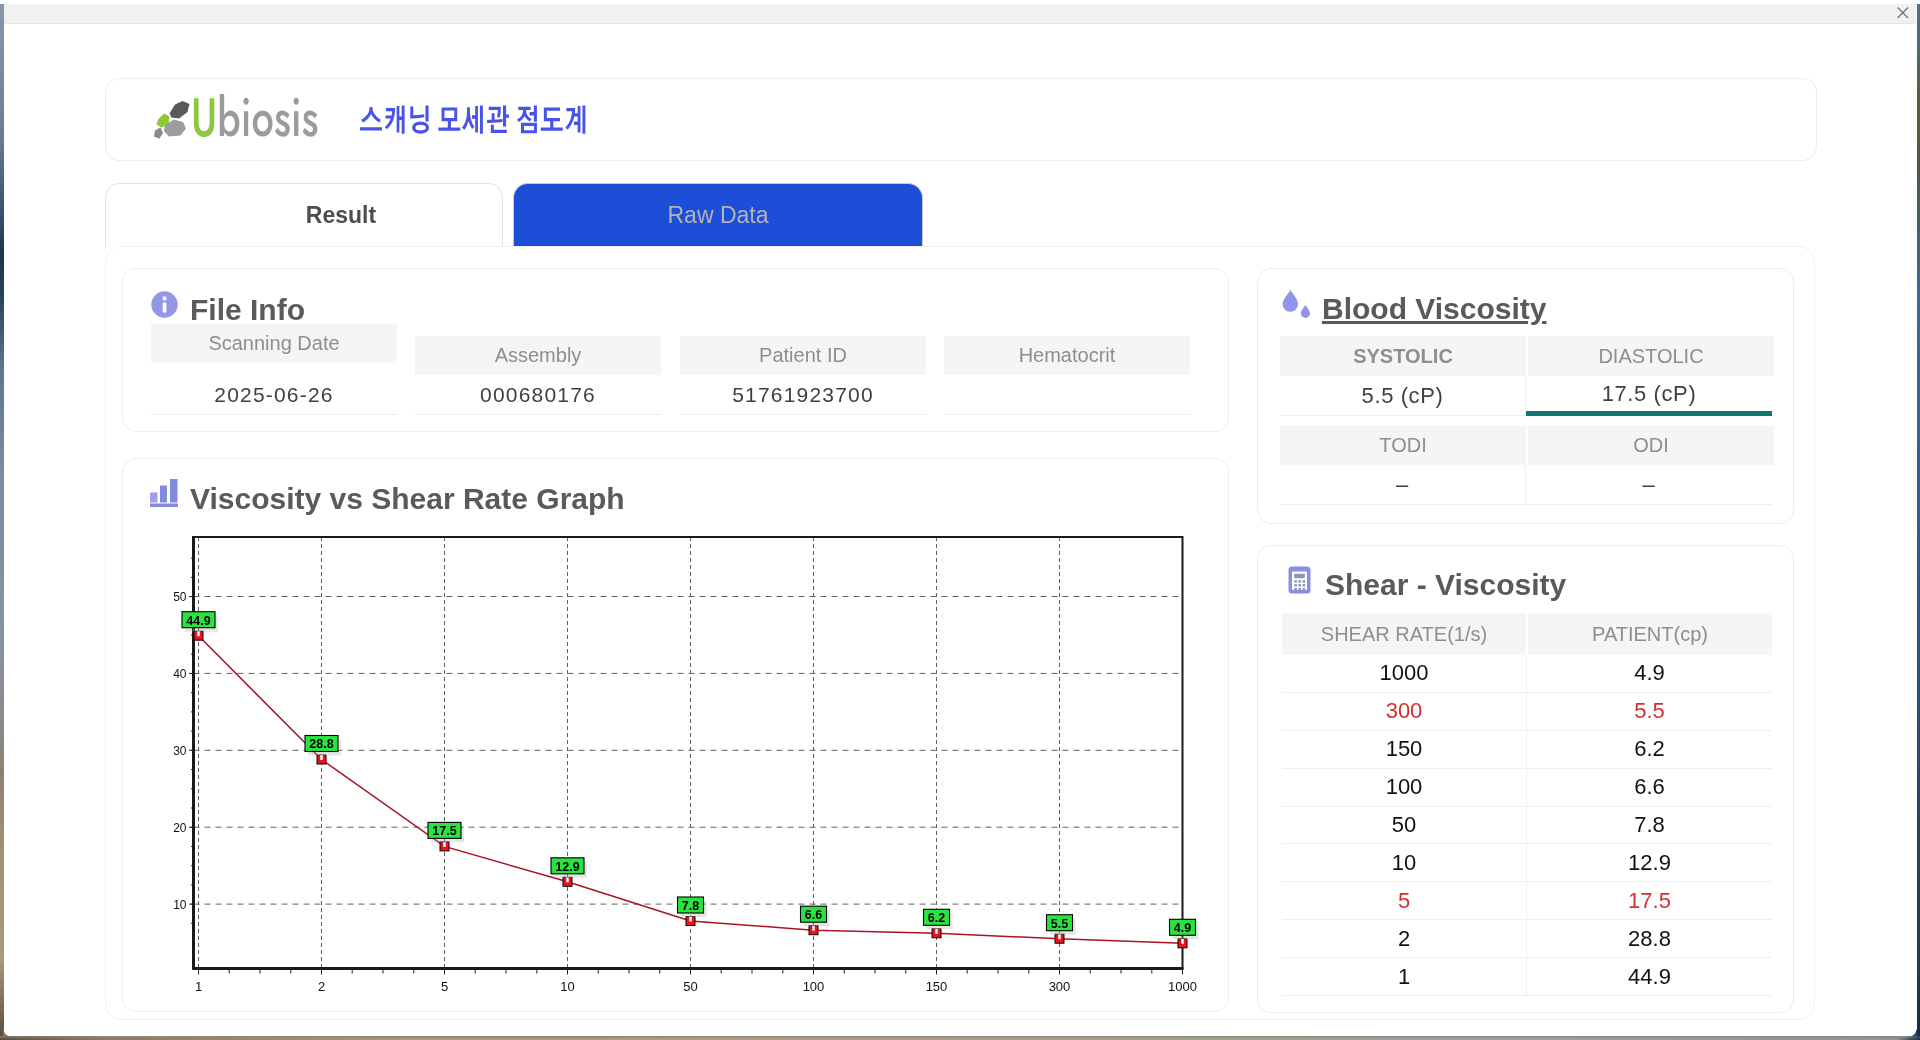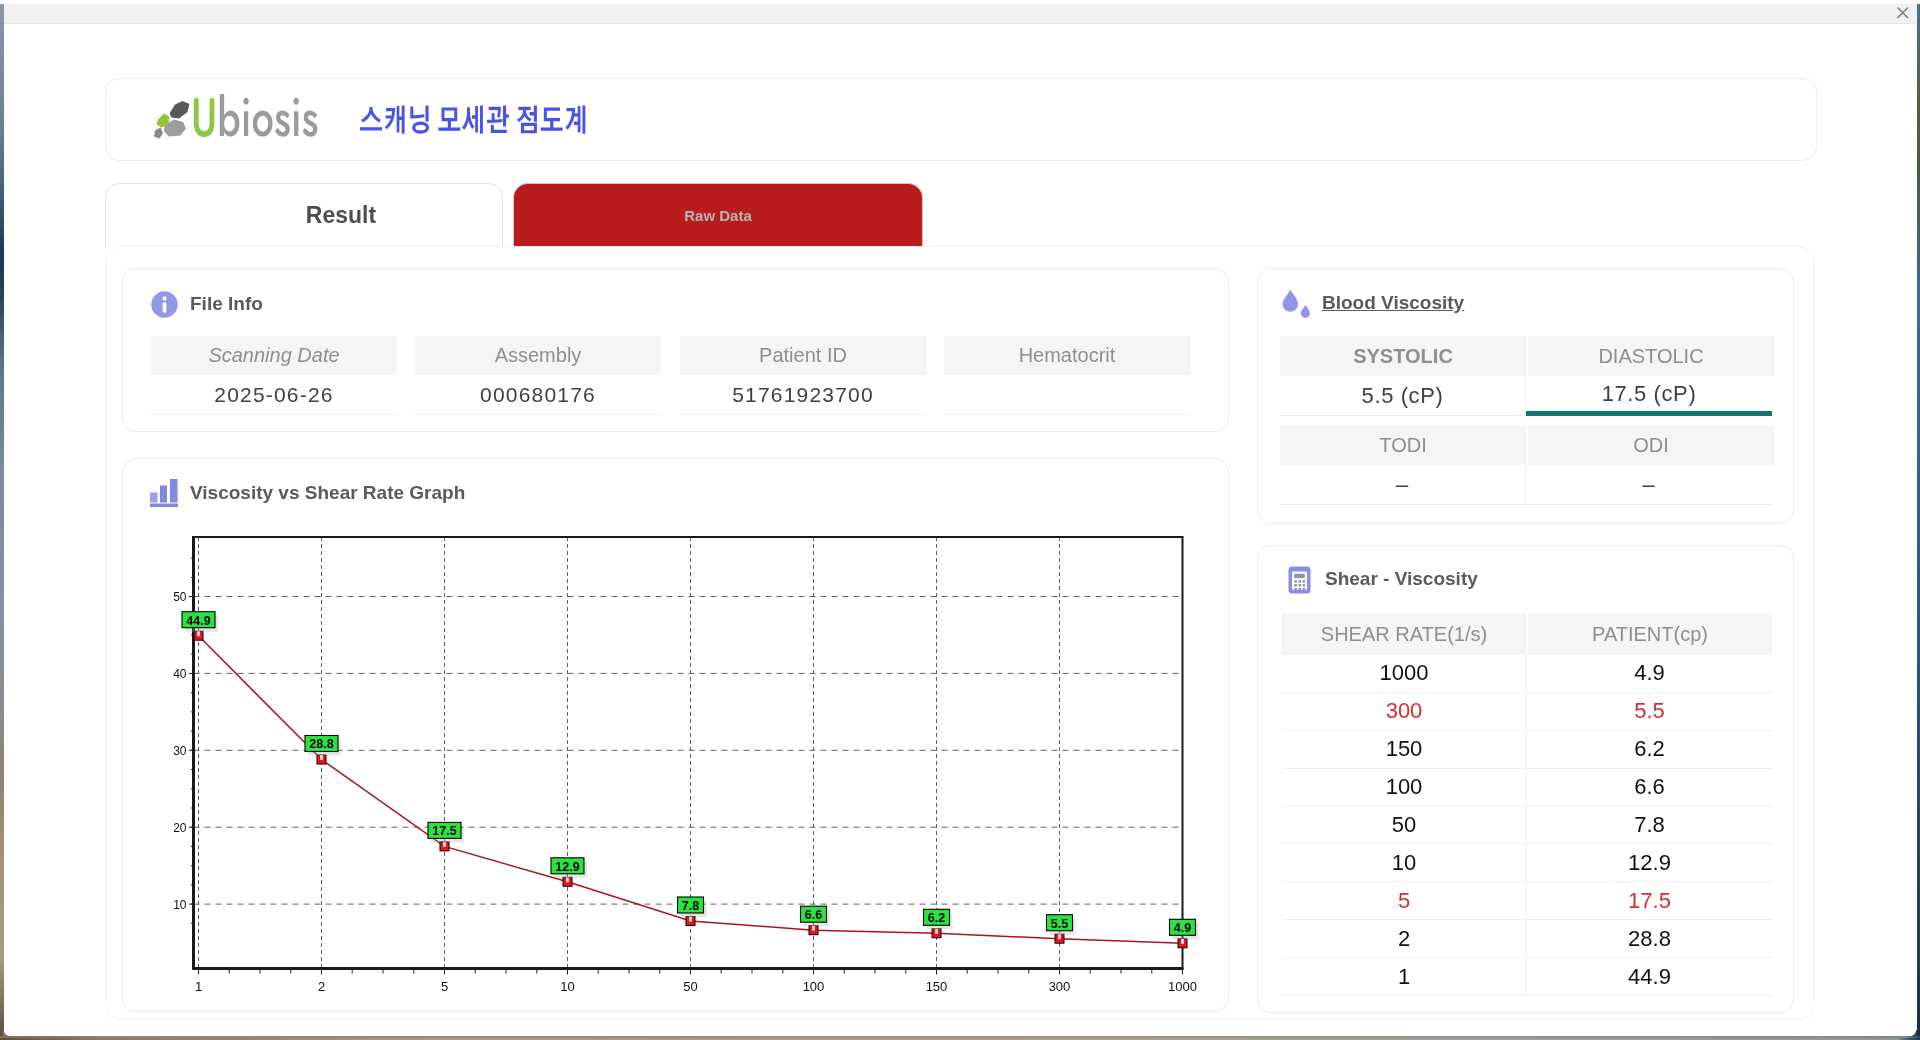--- a/index.html
+++ b/index.html
@@ -1,17 +1,17 @@
 <!DOCTYPE html>
 <html><head><meta charset="utf-8"><style>
 *{margin:0;padding:0;box-sizing:border-box;}
 html,body{width:1920px;height:1040px;overflow:hidden;background:#fff;font-family:"Liberation Sans",sans-serif;}
 .abs{position:absolute;}
 .card{position:absolute;background:#fff;border:1px solid #ededed;border-radius:14px;}
-.hdrtxt{font-weight:bold;font-size:19px;color:#5a5a5c;}
+.hdrtxt{font-weight:bold;font-size:30px;color:#5a5a5c;}
 .colhead{position:absolute;background:#f5f5f6;color:#8e8e92;font-size:20px;display:flex;align-items:center;justify-content:center;}
 .cell{position:absolute;color:#404040;font-size:21px;display:flex;align-items:center;justify-content:center;}
 </style></head>
 <body>
 
 <div class="abs" style="left:0;top:4px;width:4px;height:1036px;background:linear-gradient(180deg,#8a97ab 0%,#6c7f96 12%,#3c5274 20%,#1f3354 24%,#27405f 28%,#5d7490 35%,#7a8ba0 45%,#8392a4 58%,#8a8d92 68%,#8d8170 74%,#a39175 82%,#a79b80 92%,#6e604c 98%,#554a3e 100%);"></div>
 <div class="abs" style="left:1917px;top:4px;width:3px;height:1036px;background:linear-gradient(180deg,#4a6e9c 0%,#55603f 9%,#4a5a44 16%,#3d6899 28%,#30619b 45%,#2a5488 62%,#224463 80%,#1d3a5d 93%,#17293f 100%);"></div>
 <div class="abs" style="left:0;top:1035.5px;width:1920px;height:2px;background:linear-gradient(90deg,#7a6f5e 0%,#908574 6%,#958b7a 30%,#979083 55%,#8f9090 80%,#85898b 99.2%,#30435a 100%);"></div>
 <div class="abs" style="left:0;top:1037.5px;width:1920px;height:2.5px;background:linear-gradient(90deg,#5f5242 0%,#887a62 5%,#a89b82 22%,#af9f86 45%,#a5a091 65%,#9aa09e 82%,#8f9698 98.8%,#35506b 99.5%,#1d3a57 100%);"></div>
 <div class="abs" style="left:3px;top:1029.5px;width:7px;height:6.5px;background:radial-gradient(circle at 7px 0px,#fff 5.6px,#857864 6.4px);"></div>
@@ -36,33 +36,33 @@
   </g>
 </svg>
 <svg class="abs" style="left:359px;top:100px;" width="235" height="36" viewBox="0 0 235 36">
   <g transform="translate(0,31) scale(0.8353,1.05)">
     <path d="M1.2 -0.4V-3.6H27.5V-0.4ZM2.6 -10.7Q4.3 -11.4 6.0 -12.5Q7.7 -13.5 9.2 -14.9Q10.7 -16.3 11.7 -18.0Q12.6 -19.7 12.6 -21.5V-22.8H16.2V-21.5Q16.2 -19.8 17.2 -18.1Q18.2 -16.4 19.7 -15.0Q21.2 -13.6 22.9 -12.5Q24.6 -11.5 26.2 -10.8L24.2 -8.2Q21.6 -9.3 18.7 -11.5Q15.8 -13.8 14.4 -16.2Q13.1 -13.8 10.3 -11.5Q7.4 -9.3 4.6 -8.1Z M45.1 1.4V-23.7H48.3V-13.9H51.1V-24.4H54.6V2.6H51.1V-10.4H48.3V1.4ZM30.9 -3.9Q33.3 -5.3 35.3 -7.6Q37.3 -10.0 38.1 -11.8H31.8V-14.8H39.0Q39.6 -16.5 39.7 -18.7H32.4V-21.8H43.3Q43.3 -15.0 40.9 -10.0Q38.5 -5.0 33.3 -1.6Z M63.6 -3.2Q63.6 -5.9 66.4 -7.4Q69.2 -9.0 73.7 -9.0Q78.2 -9.0 81.0 -7.5Q83.9 -5.9 83.9 -3.2Q83.9 -0.5 81.0 1.0Q78.1 2.5 73.7 2.5Q69.2 2.5 66.4 1.0Q63.6 -0.5 63.6 -3.2ZM67.5 -3.2Q67.5 -1.9 69.1 -1.2Q70.7 -0.6 73.7 -0.6Q76.6 -0.6 78.3 -1.3Q80.0 -2.0 80.0 -3.2Q80.0 -4.5 78.3 -5.2Q76.7 -5.9 73.7 -5.9Q70.7 -5.9 69.1 -5.2Q67.5 -4.5 67.5 -3.2ZM79.6 -9.0V-24.4H83.3V-9.0ZM61.4 -11.8V-23.3H65.0V-14.9H65.2Q70.4 -14.9 78.1 -16.0V-13.1Q69.3 -11.8 62.3 -11.8Z M95.0 -0.3V-3.4H106.3V-10.9H110.1V-3.4H121.2V-0.3ZM98.8 -9.3V-22.5H117.6V-9.3ZM102.3 -12.3H114.0V-19.5H102.3Z M144.8 2.6V-24.4H148.3V2.6ZM135.3 -11.6V-15.1H139.1V-23.7H142.4V1.4H139.1V-11.6ZM123.3 -3.2Q129.3 -9.1 129.3 -17.8V-22.7H132.8V-18.0Q132.8 -13.7 134.5 -9.8Q136.1 -6.0 138.1 -4.0L135.4 -2.0Q134.3 -3.1 133.0 -5.4Q131.7 -7.6 131.1 -9.5Q130.5 -7.5 129.1 -5.1Q127.7 -2.7 126.3 -1.2Z M157.8 1.9V-6.0H161.4V-1.2H176.9V1.9ZM153.3 -7.7V-10.8H155.8Q167.4 -10.8 171.8 -11.5V-8.5Q169.8 -8.2 165.1 -8.0Q160.3 -7.7 155.8 -7.7ZM158.8 -9.6V-17.0H162.3V-9.6ZM172.4 -4.4V-24.4H176.1V-15.8H179.5V-12.7H176.1V-4.4ZM155.3 -20.1V-23.1H169.8Q169.8 -18.0 168.8 -13.0H165.3Q166.3 -17.1 166.3 -20.1Z M193.9 2.2V-7.8H213.0V2.2ZM197.5 -0.8H209.4V-4.8H197.5ZM204.2 -14.8V-18.0H209.3V-24.4H213.0V-8.9H209.3V-14.8ZM189.1 -11.0Q190.1 -11.4 191.2 -12.0Q192.3 -12.6 193.5 -13.6Q194.6 -14.5 195.4 -15.7Q196.1 -17.0 196.2 -18.3V-20.1H190.7V-23.1H205.5V-20.1H200.1V-18.4Q200.2 -17.2 200.9 -16.0Q201.6 -14.8 202.6 -13.9Q203.7 -13.1 204.6 -12.4Q205.6 -11.8 206.6 -11.4L204.7 -9.1Q203.0 -9.8 201.0 -11.3Q199.1 -12.7 198.2 -14.0Q197.2 -12.5 195.1 -10.9Q193.0 -9.3 191.1 -8.6Z M217.6 -0.2V-3.4H228.9V-10.7H232.7V-3.4H243.9V-0.2ZM221.3 -9.2V-22.5H240.6V-19.4H224.9V-12.3H240.7V-9.2Z M257.3 -5.8V-9.0H261.8V-13.8H257.7V-17.0H261.8V-23.7H265.1V1.4H261.8V-5.8ZM267.5 2.6V-24.4H271.0V2.6ZM247.2 -3.4Q251.1 -6.7 253.1 -10.8Q255.0 -14.8 255.0 -18.7H248.3V-21.9H258.8Q258.8 -15.2 256.6 -10.2Q254.3 -5.3 249.9 -1.3Z" fill="#4853e9"></path>
   </g>
 </svg>
 
 <div class="abs" style="left:105px;top:183px;width:398px;height:64px;background:#fff;border:1px solid #e3e3e3;border-bottom:none;border-radius:15px 15px 0 0;"></div>
 <div class="abs" style="left:105px;top:183px;width:472px;height:64px;display:flex;align-items:center;justify-content:center;font-weight:bold;font-size:23px;color:#4d4d4d;">Result</div>
-<div class="abs" style="left:513px;top:183px;width:410px;height:63px;background:#b91c1c;border:1px solid #c9c9c9;border-bottom:none;border-radius:15px 15px 0 0;display:flex;align-items:center;justify-content:center;font-weight:bold;font-size:15px;color:#b3b3b6;">Raw Data</div>
+<div class="abs" style="left:513px;top:183px;width:410px;height:63px;background:#1d4ed8;border:1px solid #c9c9c9;border-bottom:none;border-radius:15px 15px 0 0;display:flex;align-items:center;justify-content:center;font-weight:normal;font-size:23px;color:#b3b3b6;">Raw Data</div>
 
 <div class="abs" style="left:105px;top:246px;width:1710px;height:774px;background:#fff;border:1px solid #f1f1f1;border-radius:16px;"></div>
 <div class="abs" style="left:106px;top:247px;width:396px;height:2px;background:#fff;"></div>
 
 <div class="card" style="left:122px;top:268px;width:1107px;height:164px;"></div>
 <svg class="abs" style="left:151px;top:291px;" width="27" height="27" viewBox="0 0 27 27">
   <circle cx="13.5" cy="13.5" r="13.2" fill="#9297e6"></circle>
   <rect x="11.6" y="5.4" width="3.8" height="4" rx="1" fill="#fff"></rect>
   <rect x="11.6" y="11.2" width="3.8" height="10.5" rx="1.6" fill="#fff"></rect>
 </svg>
 <div class="abs hdrtxt" style="left:190px;top:293px;">File Info</div>
-<div class="colhead" style="left:151px;top:336px;width:246px;height:39px;font-style:italic;">Scanning Date</div>
+<div class="colhead" style="left:151px;top:324px;width:246px;height:39px;">Scanning Date</div>
 <div class="cell" style="left:151px;top:375px;width:246px;height:40px;background:#fff;border-bottom:1px solid #eee;letter-spacing:1.2px;">2025-06-26</div>
 <div class="colhead" style="left:415px;top:336px;width:246px;height:39px;">Assembly</div>
 <div class="cell" style="left:415px;top:375px;width:246px;height:40px;background:#fff;border-bottom:1px solid #eee;letter-spacing:1.2px;">000680176</div>
 <div class="colhead" style="left:680px;top:336px;width:246px;height:39px;">Patient ID</div>
 <div class="cell" style="left:680px;top:375px;width:246px;height:40px;background:#fff;border-bottom:1px solid #eee;letter-spacing:1.2px;">51761923700</div>
 <div class="colhead" style="left:944px;top:336px;width:246px;height:39px;">Hematocrit</div>
 <div class="cell" style="left:944px;top:375px;width:246px;height:40px;background:#fff;border-bottom:1px solid #eee;letter-spacing:1.2px;"></div>
 
 <div class="card" style="left:122px;top:458px;width:1107px;height:554px;"></div>
 <svg class="abs" style="left:149px;top:478px;" width="30" height="30" viewBox="0 0 30 30">

